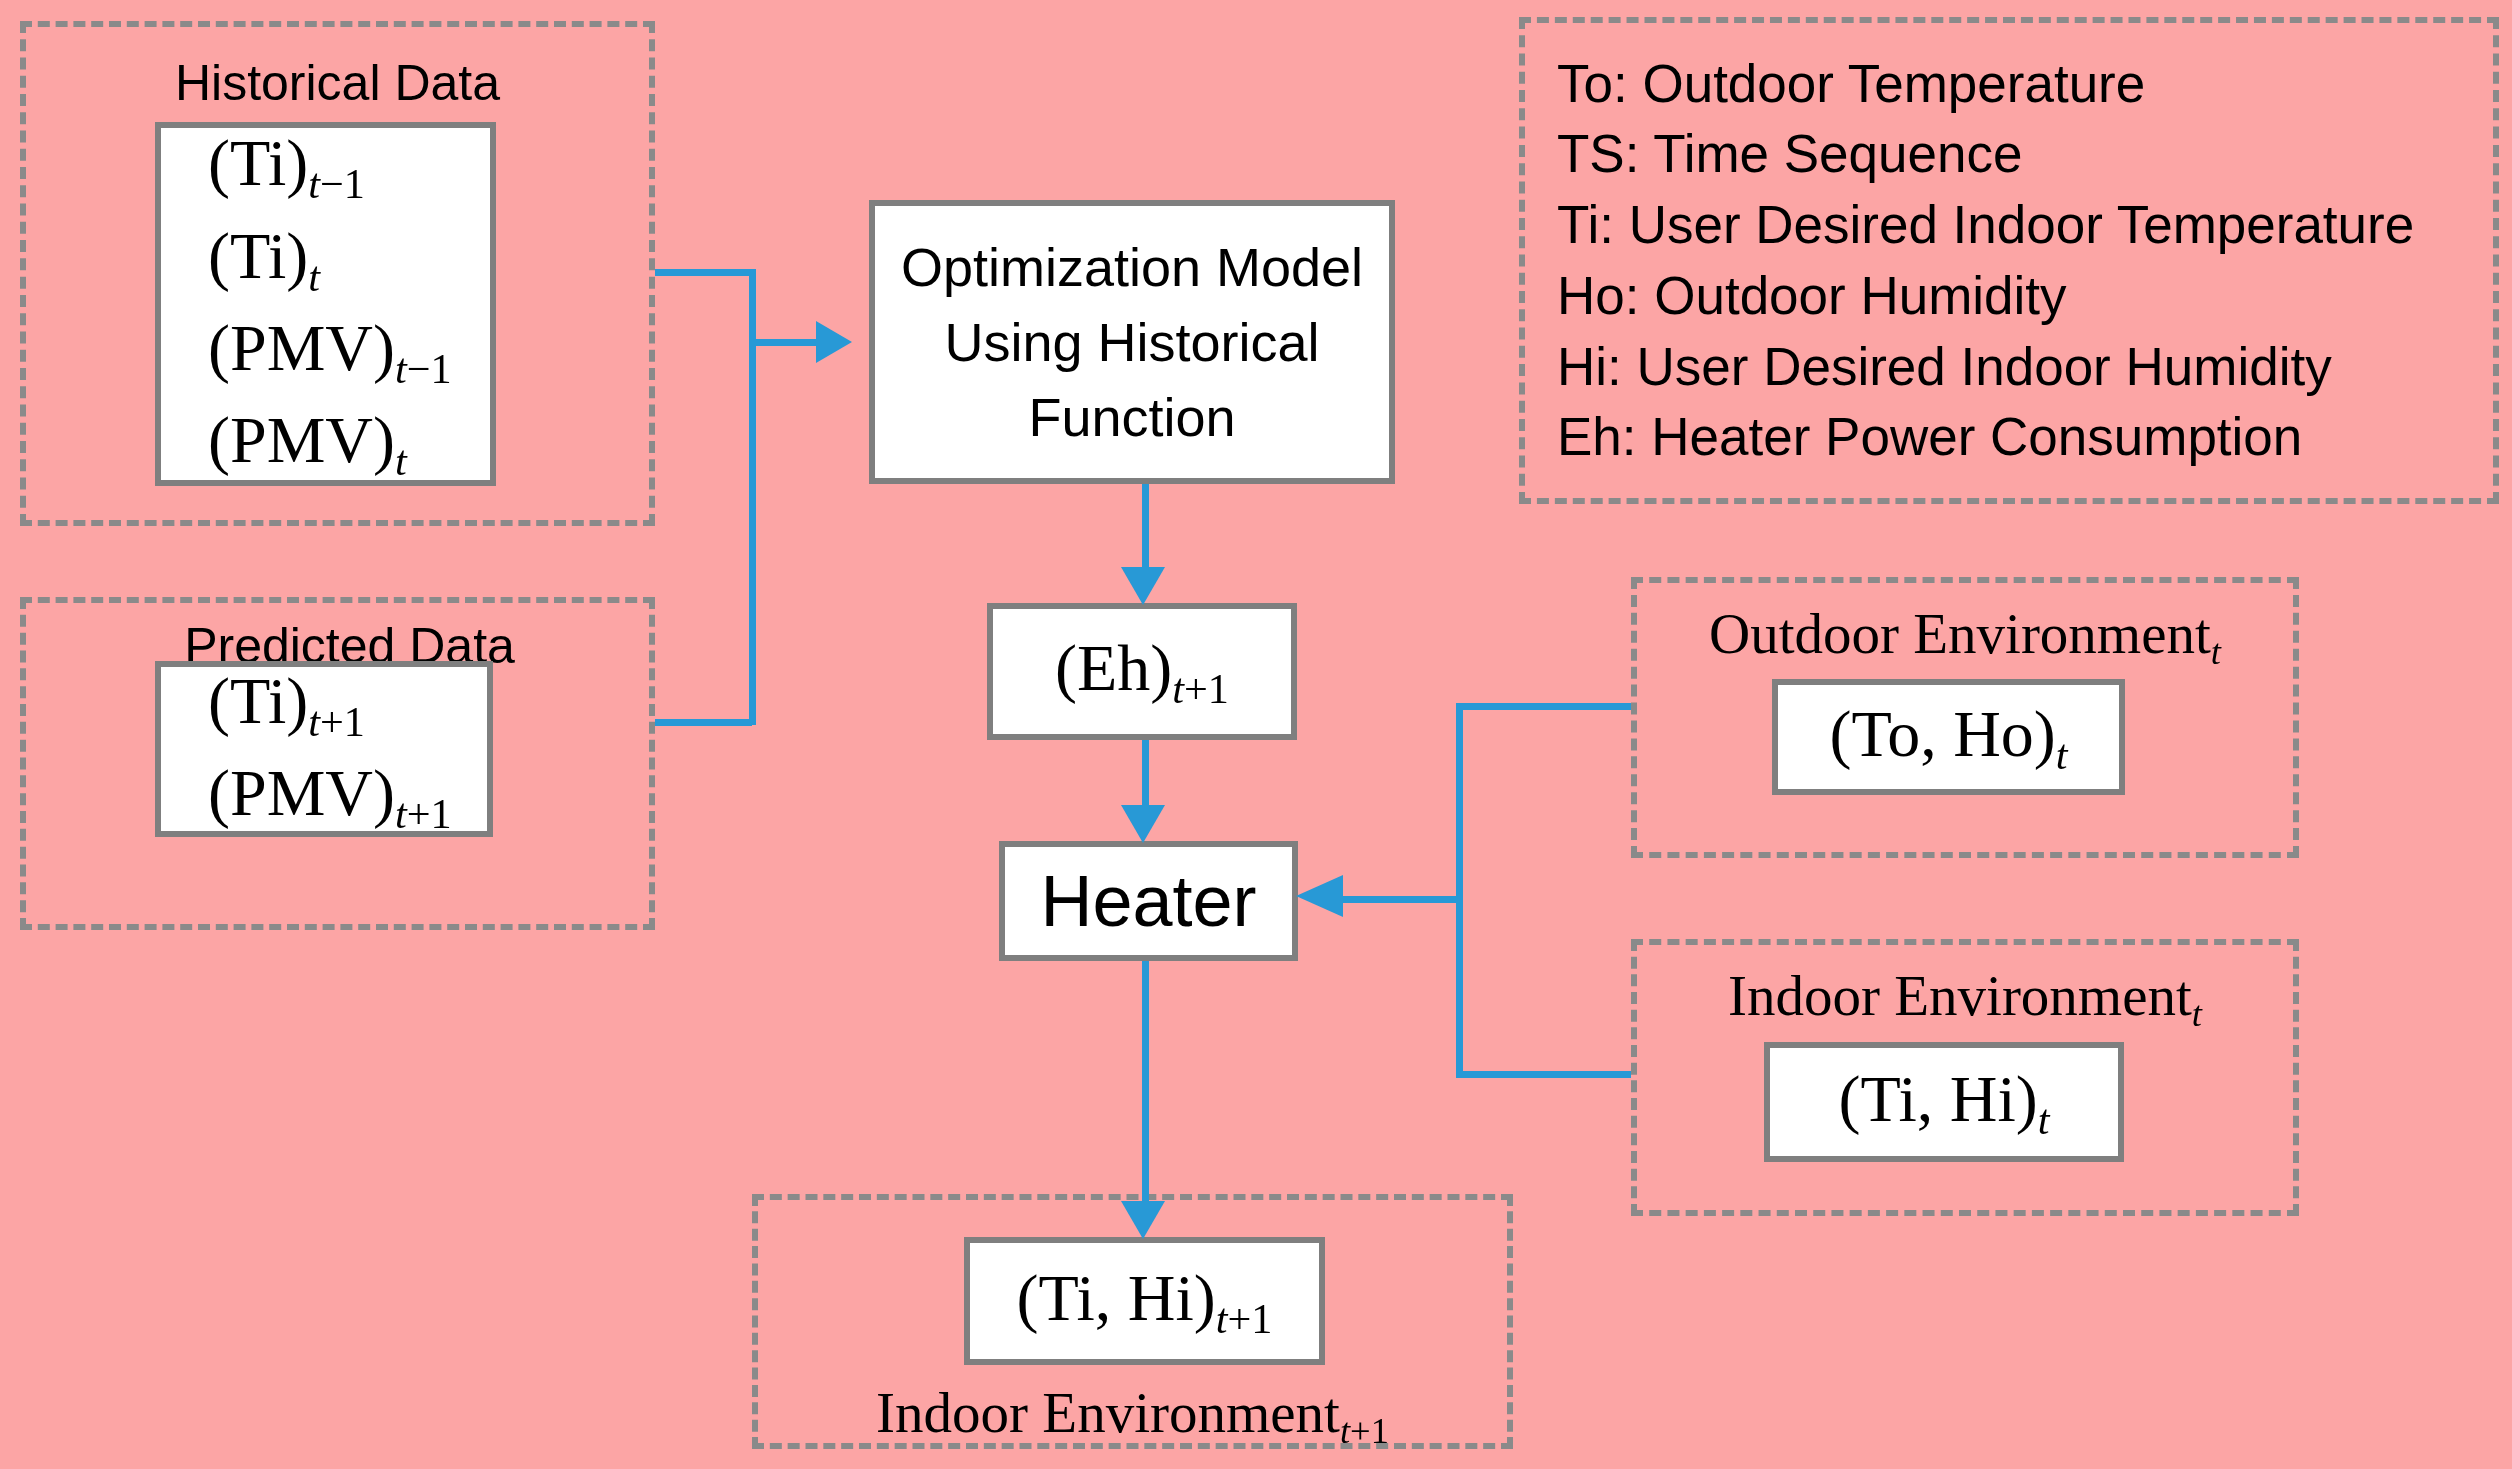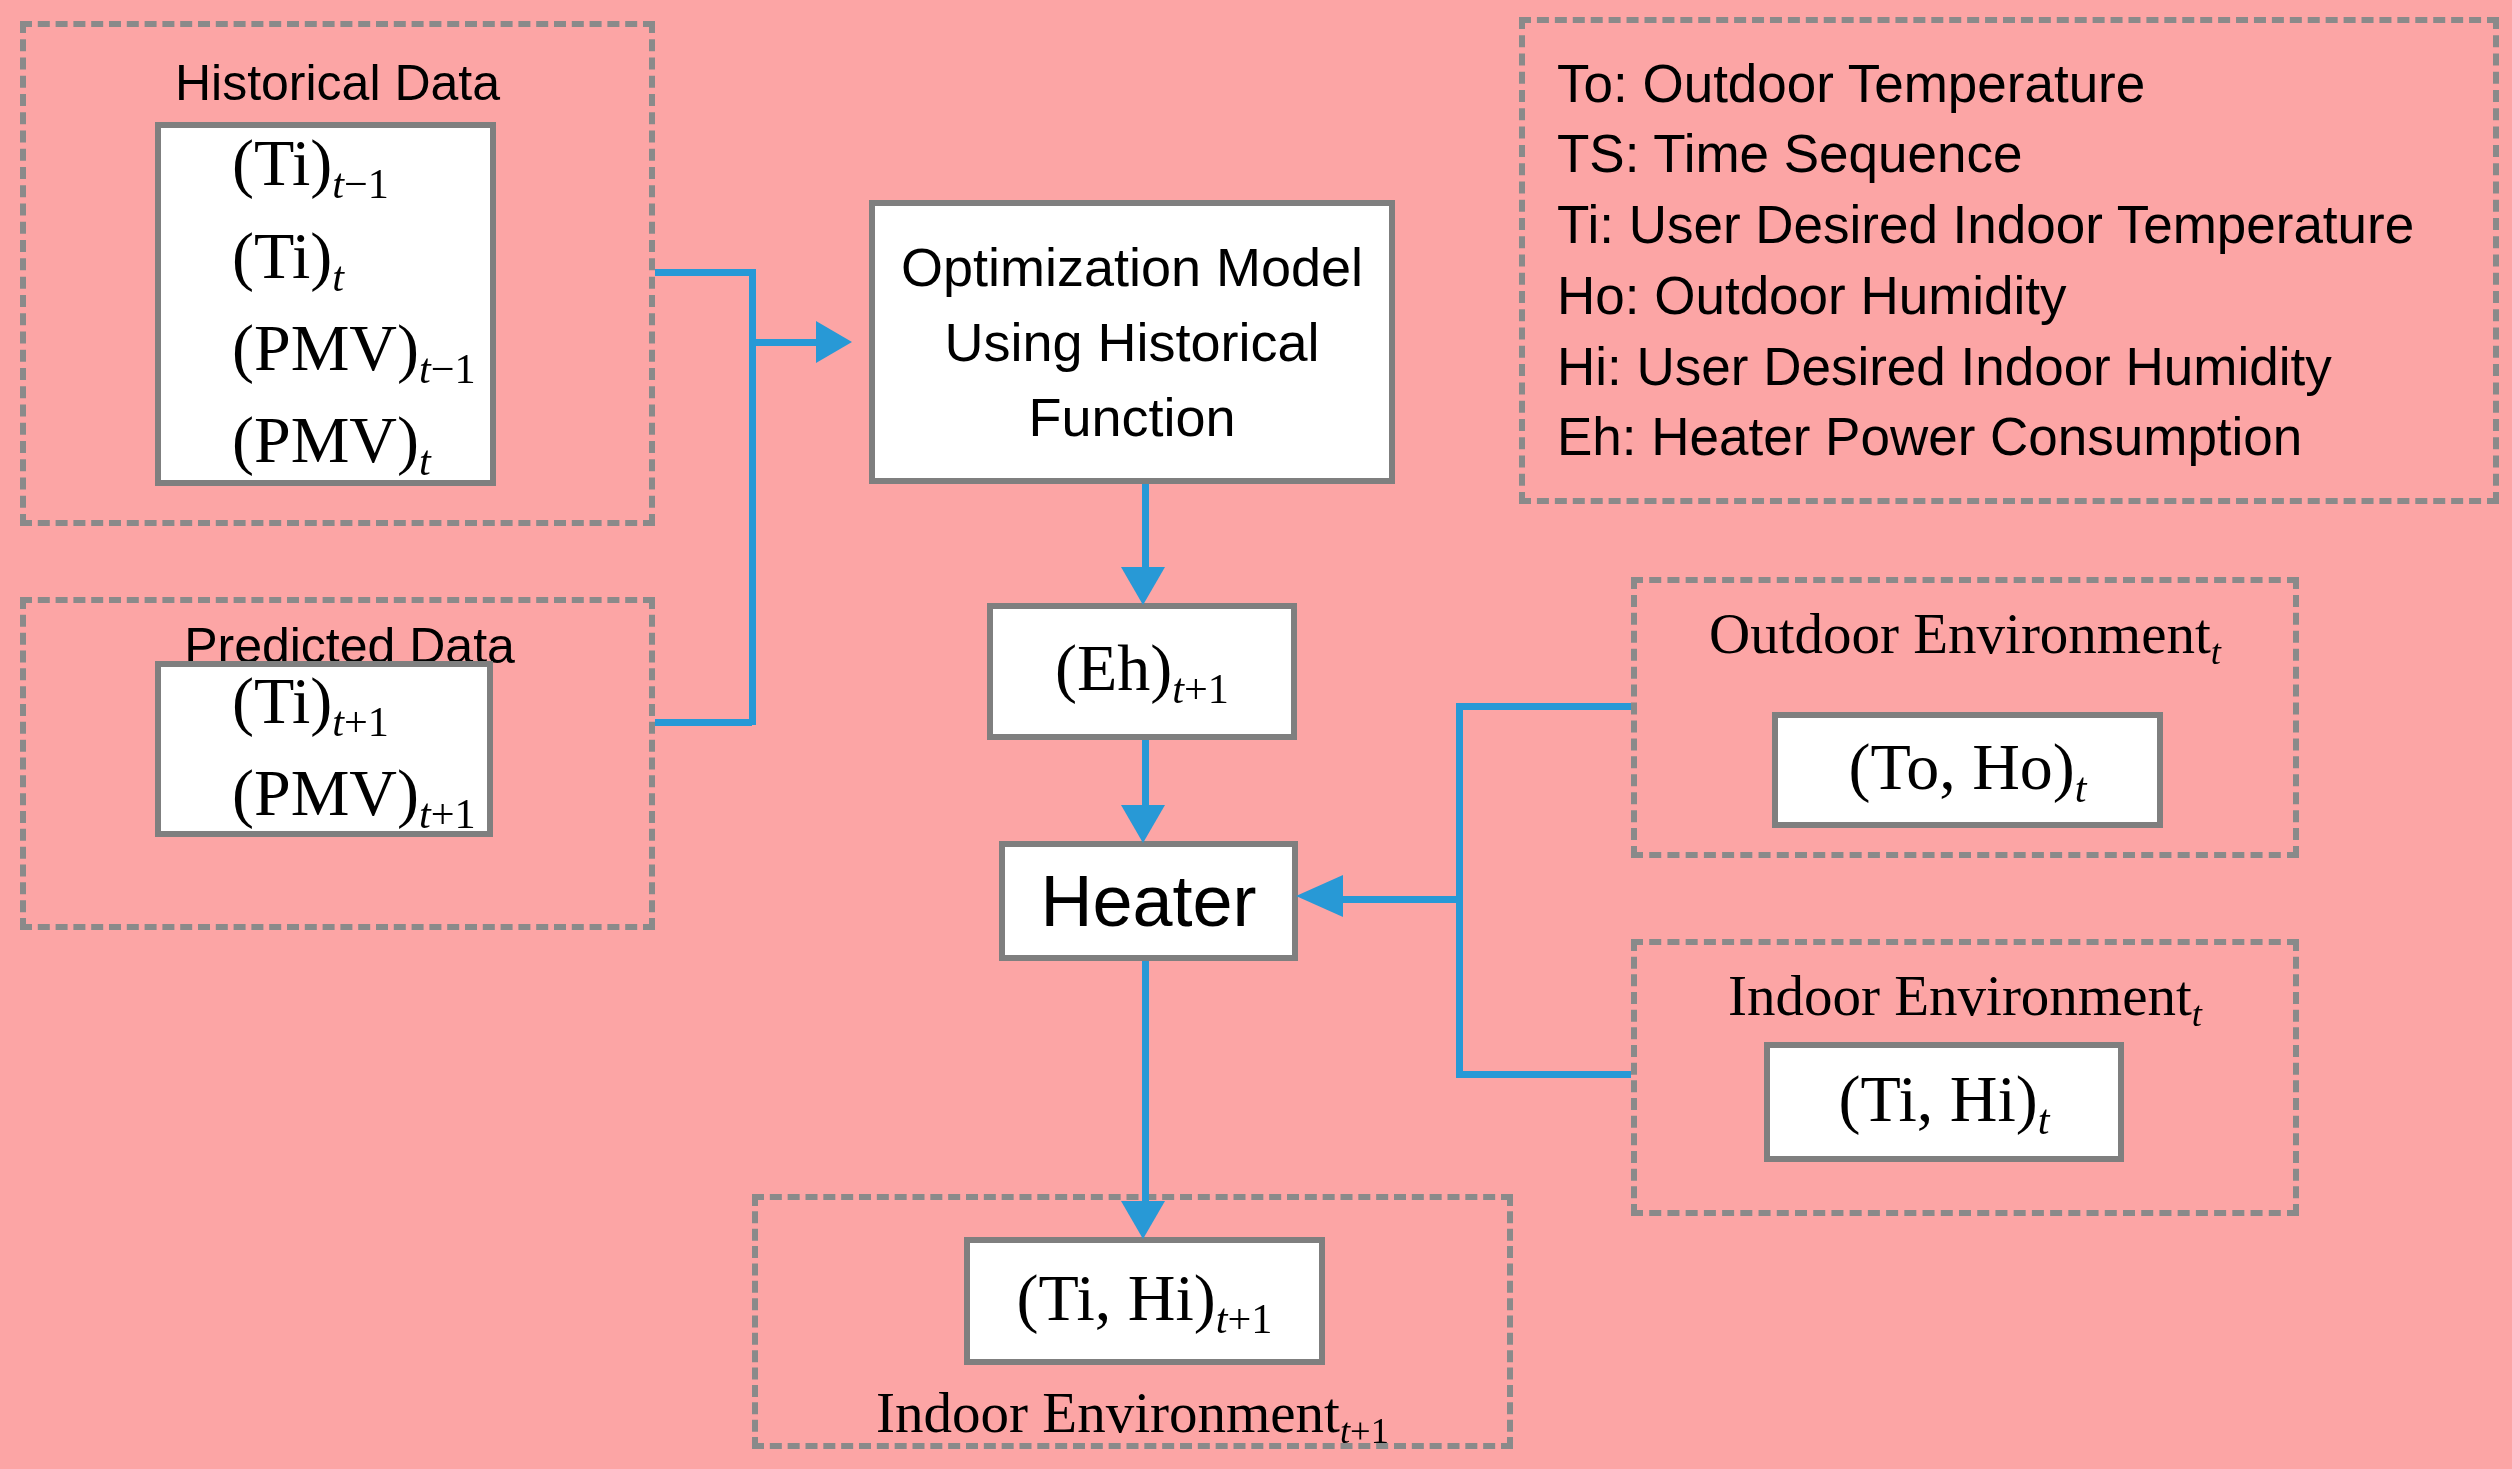--- a/index.html
+++ b/index.html
@@ -9,21 +9,21 @@
   }
   .canvas *{box-sizing:border-box;}
   .dashed-box{position:absolute;border:6.8px dashed #8A8A8A;background:transparent;}
   .solid-box{position:absolute;border:6.8px solid #7F7F7F;background:#fff;}
   .box-title{position:absolute;text-align:center;white-space:nowrap;}
   .sans-title{font-size:50px;}
   .math{font-family:"Liberation Serif","DejaVu Serif",serif;font-size:66px;white-space:nowrap;}
   .sub{font-size:0.64em;vertical-align:-0.30em;}
   .sv{font-style:italic;}
   .items-col{display:flex;flex-direction:column;justify-content:center;padding-left:47px;}
-  .items-col .math{line-height:1.32;margin-left:24px;}
+  .items-col .math{line-height:1.32;}
   .center-flex{display:flex;align-items:center;justify-content:center;}
   .opt-text{font-size:54px;line-height:75px;text-align:center;}
   .legend-col{display:flex;flex-direction:column;justify-content:space-between;padding:30px 15px 30px 32px;font-size:53px;white-space:nowrap;}
   .env-title{font-family:"Liberation Serif","DejaVu Serif",serif;font-size:57px;}
   .hline,.vline{position:absolute;background:#2899D6;}
   .arrowhead{position:absolute;width:0;height:0;}
   .ah-down{border-left:22px solid transparent;border-right:22px solid transparent;border-top:38px solid #2899D6;}
   .ah-right{border-top:21px solid transparent;border-bottom:21px solid transparent;border-left:36px solid #2899D6;}
   .ah-left{border-top:21px solid transparent;border-bottom:21px solid transparent;border-right:47px solid #2899D6;}
 </style>
@@ -68,21 +68,21 @@
   <div class="solid-box center-flex" style="left:987px;top:603px;width:310px;height:137px;">
     <div class="math"><span>(Eh)</span><span class="sub"><span class="sv">t</span><span>+1</span></span></div>
   </div>
 
   <div class="solid-box center-flex" style="left:999px;top:841px;width:299px;height:120px;font-size:72px;">
     <span>Heater</span>
   </div>
 
   <div class="dashed-box" style="left:1631px;top:577px;width:668px;height:281px;"></div>
   <div class="box-title env-title" style="left:1631px;top:601px;width:668px;"><span>Outdoor Environment</span><span class="sub"><span class="sv">t</span><span></span></span></div>
-  <div class="solid-box center-flex" style="left:1772px;top:712px;width:391px;height:116px;">
+  <div class="solid-box center-flex" style="left:1772px;top:679px;width:353px;height:116px;">
     <div class="math"><span>(To, Ho)</span><span class="sub"><span class="sv">t</span><span></span></span></div>
   </div>
 
   <div class="dashed-box" style="left:1631px;top:939px;width:668px;height:277px;"></div>
   <div class="box-title env-title" style="left:1631px;top:963px;width:668px;"><span>Indoor Environment</span><span class="sub"><span class="sv">t</span><span></span></span></div>
   <div class="solid-box center-flex" style="left:1764px;top:1042px;width:360px;height:120px;">
     <div class="math"><span>(Ti, Hi)</span><span class="sub"><span class="sv">t</span><span></span></span></div>
   </div>
 
   <div class="dashed-box" style="left:752px;top:1194px;width:761px;height:255px;"></div>

